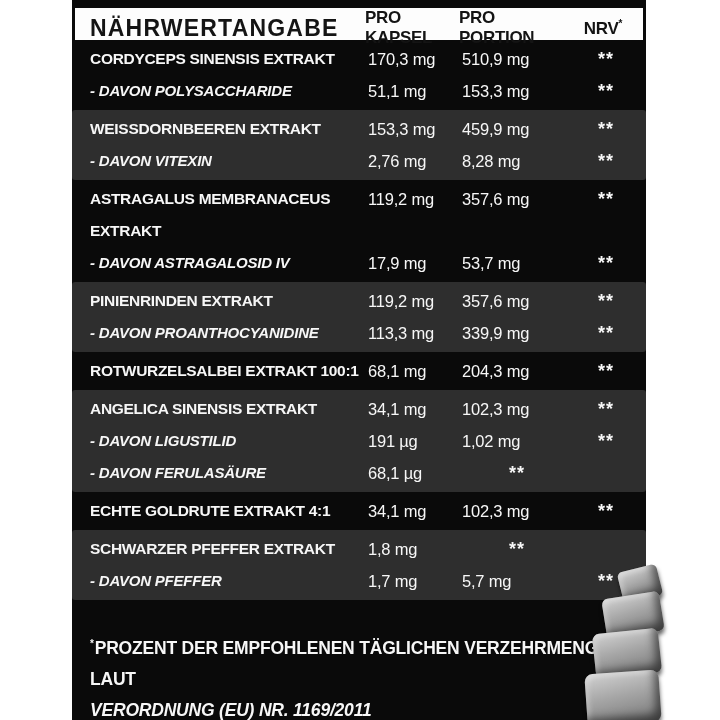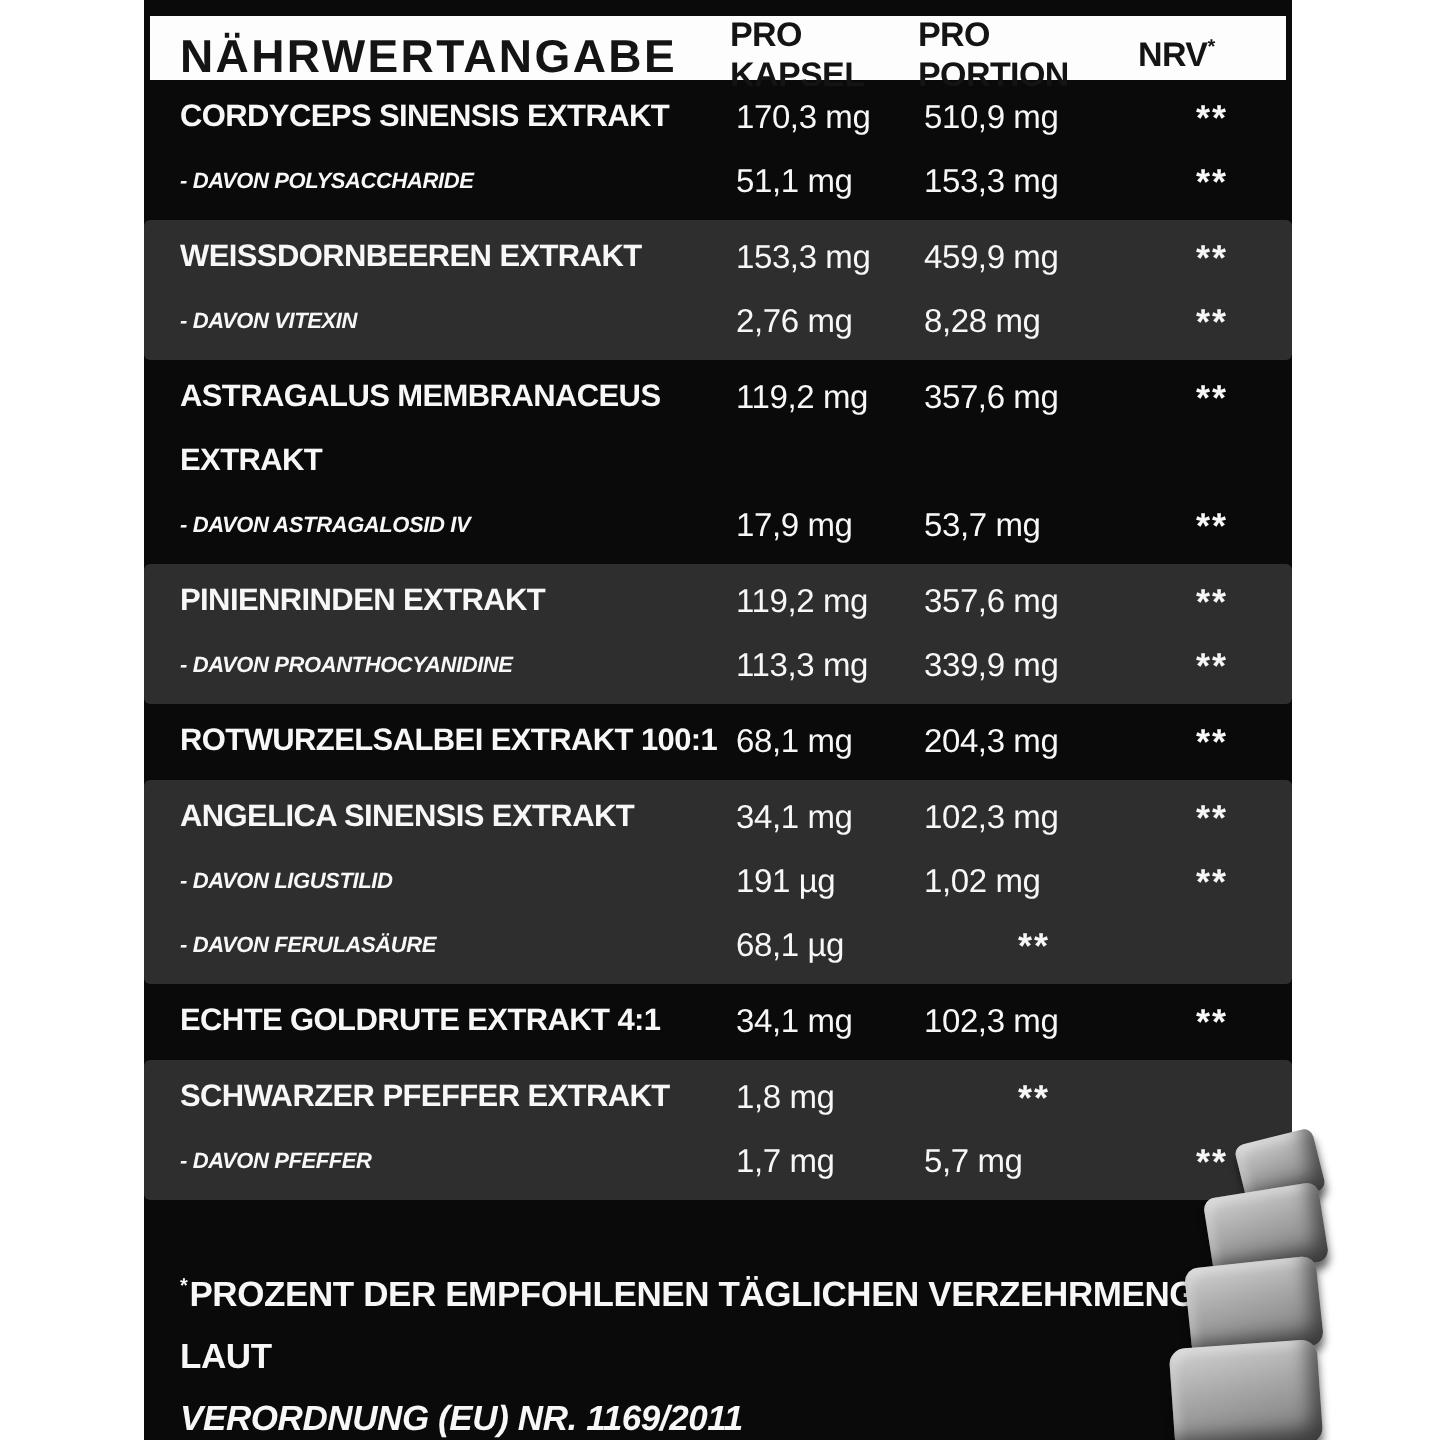--- a/index.html
+++ b/index.html
@@ -22,33 +22,33 @@
   }
   
   .header-bar{
     position:absolute;left:3px;right:3px;top:8px;height:32px;
     background:var(--header-bg);color:var(--header-text);
     display:grid;grid-template-columns:275px 94px 110px 1fr;
     align-items:center;padding:0 6px 0 15px;box-sizing:border-box;
   }
   .header-bar .title{font-size:23px;font-weight:700;letter-spacing:1.2px;}
   .header-bar .col{font-size:17px;font-weight:700;letter-spacing:-0.3px;}
-  .header-bar .col.nrv{text-align:left;}
+  .header-bar .col.nrv{text-align:center;}
   .header-bar sup{font-size:10px;font-weight:700;}
   
   .table{position:absolute;top:40px;left:0;right:0;}
   .group{padding:3px 0;}
   .group.shaded{background:var(--row-shaded);border-radius:3px;}
   .row{
     display:grid;grid-template-columns:278px 94px 110px 1fr;
     padding:0 6px 0 18px;line-height:32px;align-items:start;
     color:var(--text);
   }
   .row .name{font-weight:700;font-size:15.5px;letter-spacing:-0.3px;}
-  .row.sub .name{font-style:italic;font-size:11px;font-weight:700;letter-spacing:-0.2px;}
+  .row.sub .name{font-style:italic;font-size:15px;font-weight:700;letter-spacing:-0.2px;}
   .row .val{font-size:16.5px;font-weight:400;letter-spacing:-0.2px;}
   .row .nrv{text-align:center;font-weight:700;font-size:18px;letter-spacing:1px;}
   
   .footnotes{
     position:absolute;left:18px;right:12px;top:628px;color:var(--text);
   }
   .fn{font-weight:700;font-size:17.5px;line-height:31px;letter-spacing:-0.2px;}
   .fn sup{font-size:10px;vertical-align:super;margin-right:1px;}
   .fn .it{font-style:italic;font-weight:700;}
   

